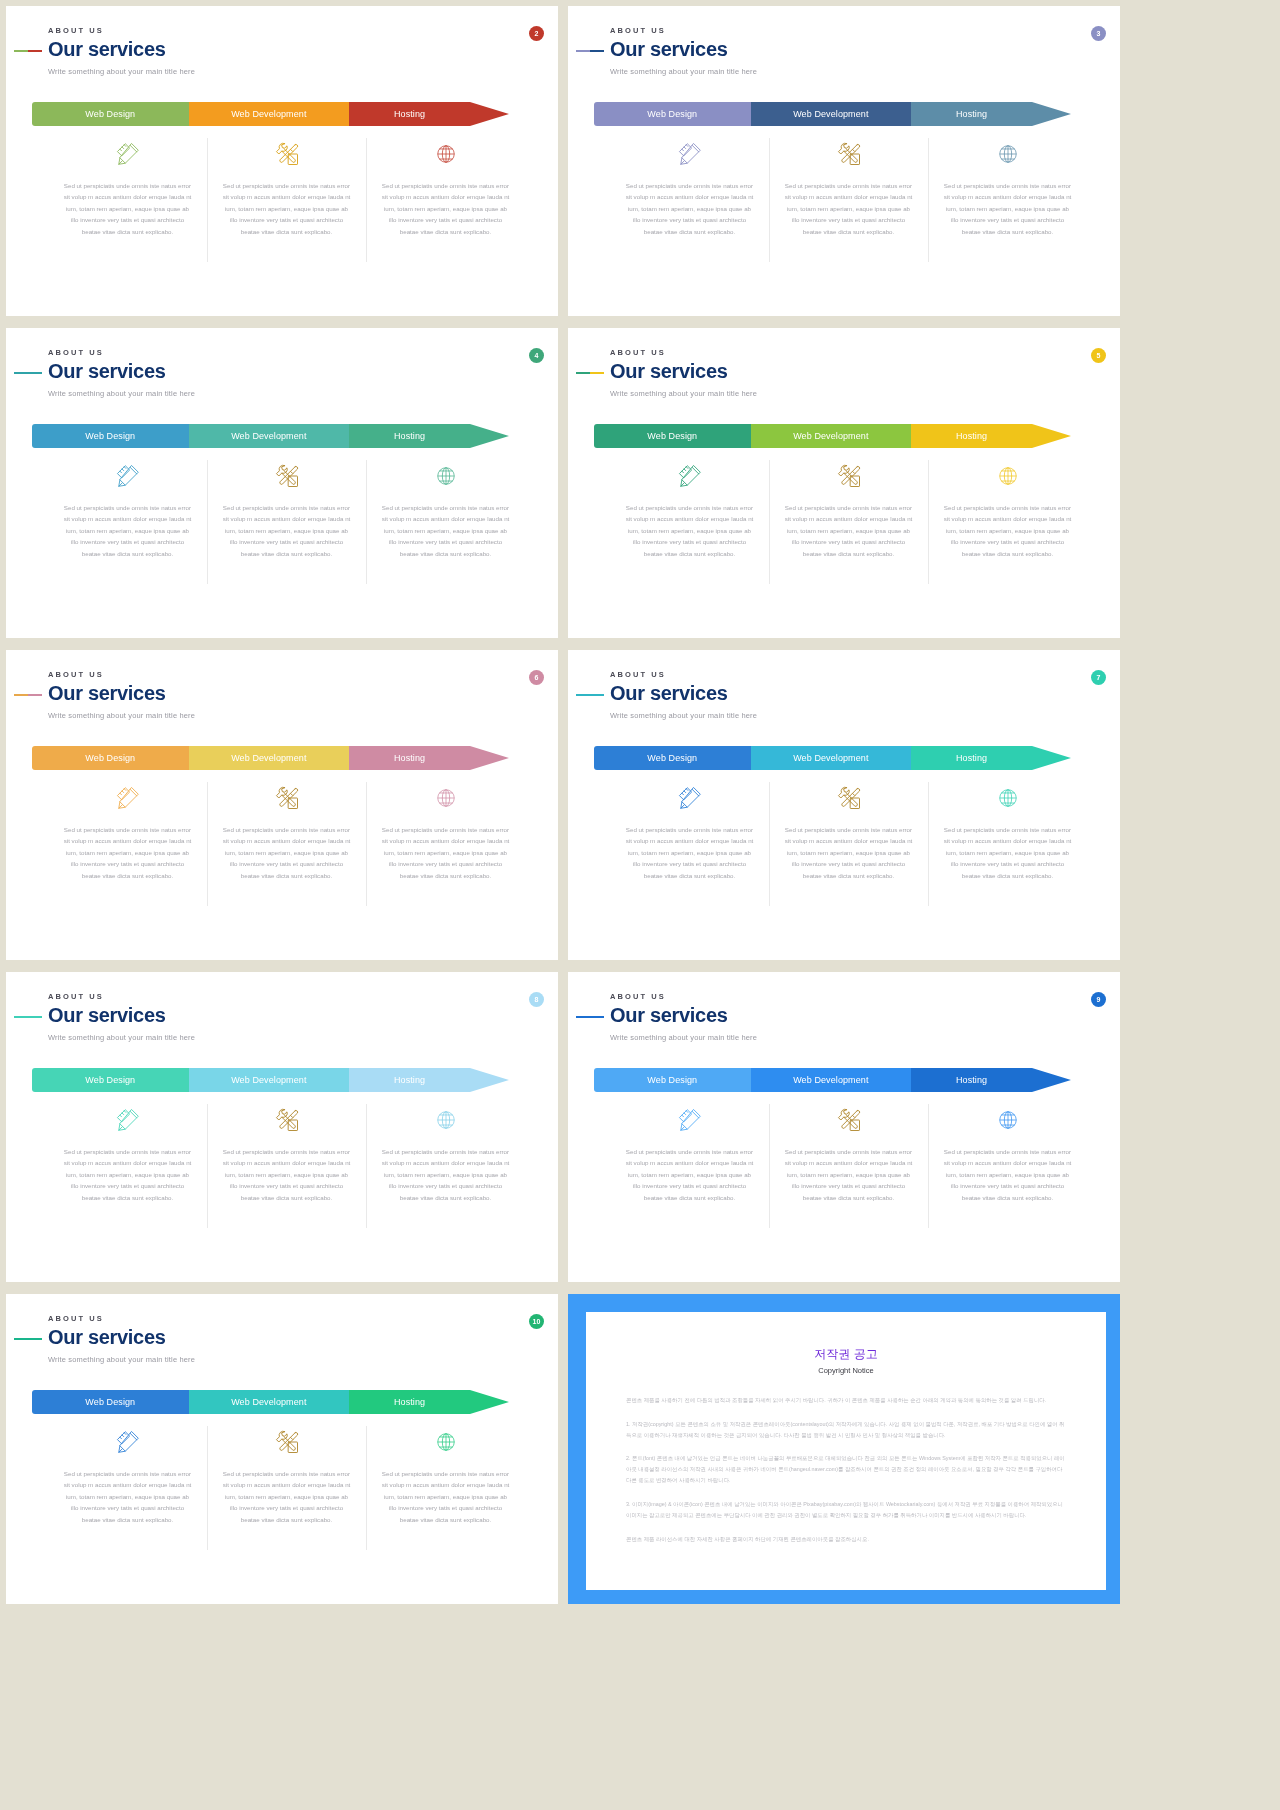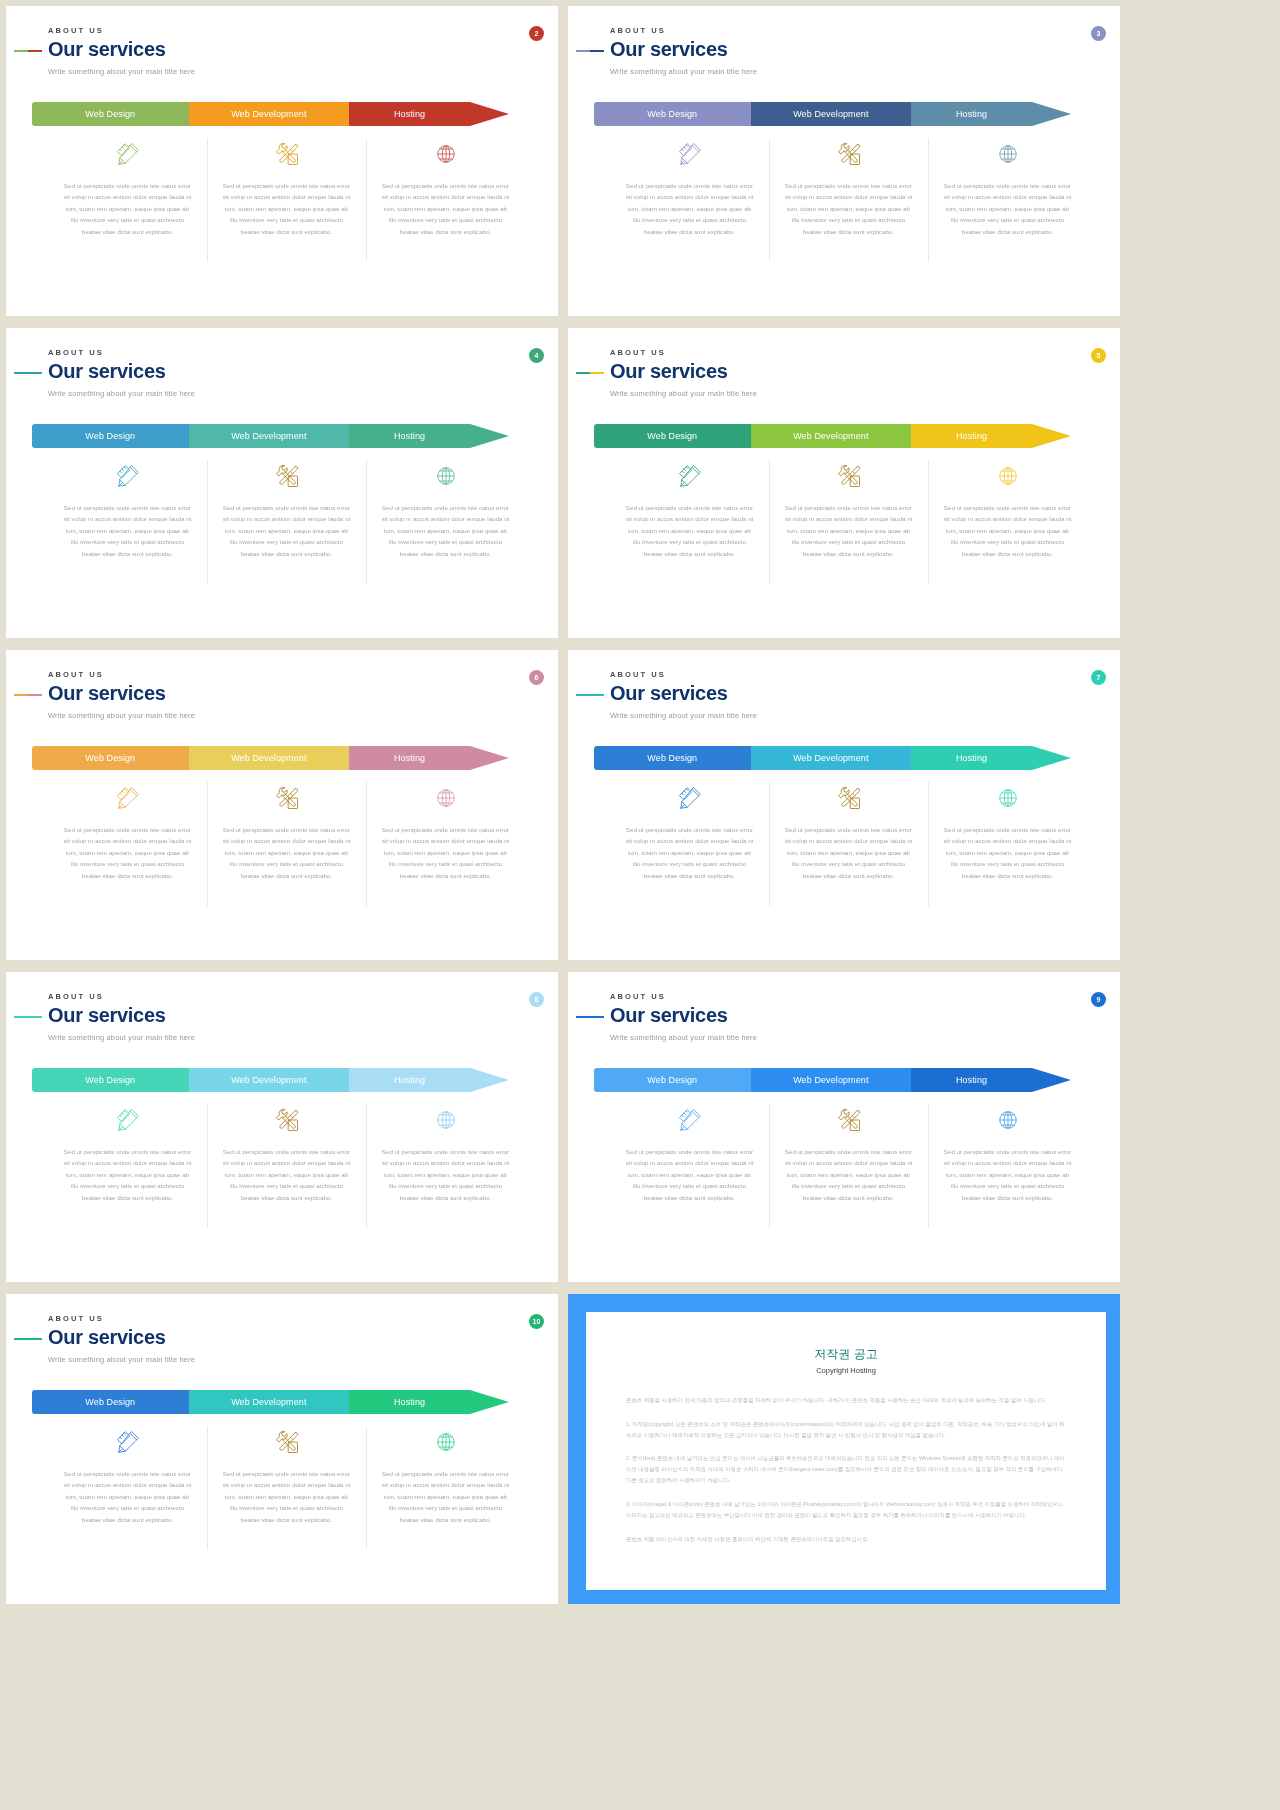--- a/index.html
+++ b/index.html
@@ -93,21 +93,21 @@
     margin-top: 6px; font-size: 6.2px; line-height: 1.85;
     color: #a7a7ad; text-align: center;
   }
 
   
   .cslide { background: #3d9bf7; padding: 18px 14px 14px 18px; }
   .cpaper {
     background: #fff; width: 100%; height: 100%;
     padding: 34px 40px; position: relative;
   }
-  .ctitle-ko { text-align: center; font-size: 12px; color: #0f766e; font-weight: 400; }
+  .ctitle-ko { text-align: center; font-size: 12px; color: #6d28d9; font-weight: 400; }
   .ctitle-en { text-align: center; font-size: 7.5px; color: #3a3a42; margin-top: 3px; }
   .cbody { margin-top: 20px; }
   .cpara { font-size: 5.4px; line-height: 2.0; color: #b9b9bf; margin-bottom: 13px; }
   .cfoot { font-size: 5.4px; line-height: 2.0; color: #b9b9bf; margin-top: 4px; }
 </style>
 </head>
 <body>
 
 <div class="grid">
 
@@ -656,21 +656,21 @@
     </svg>
           </div>
           <div class="body">Sed ut perspiciatis unde omnis iste natus error sit volup m accus antium dolor emque lauda nt ium, totam rem aperiam, eaque ipsa quae ab illo inventore very tatis et quasi architecto beatae vitae dicta sunt explicabo.</div>
         </div>
     </div>
   </div>
 
   <div class="slide cslide">
     <div class="cpaper">
       <div class="ctitle-ko">저작권 공고</div>
-      <div class="ctitle-en">Copyright Hosting</div>
+      <div class="ctitle-en">Copyright Notice</div>
       <div class="cbody">
         <div class="cpara">콘텐츠 제품을 사용하기 전에 다음의 법적과 조항들을 자세히 읽어 주시기 바랍니다. 귀하가 이 콘텐츠 제품을 사용하는 순간 아래의 계약과 동의에 동의하는 것을 알려 드립니다.</div>
         <div class="cpara">1. 저작권(copyright) 모든 콘텐츠의 소유 및 저작권은 콘텐츠레이아웃(contentslayout)의 저작자에게 있습니다. 사업 용제 없이 불법적 다운, 저작권료, 배포 기타 방법으로 타인에 열어 취득으로 이용하거나 재생자체적 이용하는 것은 금지되어 있습니다. 타사한 불법 행위 발견 시 민형사 민사 및 형사상의 책임을 받습니다.</div>
         <div class="cpara">2. 폰트(font) 콘텐츠 내에 남겨있는 언급 폰트는 네이버 나눔글꼴의 무료배포본으로 대체되었습니다 한글 외의 모든 폰트는 Windows System에 포함된 저작자 폰트로 적용되었으니 레이아웃 내용설정 라이선스의 저작권 사내의 사용은 귀하가 네이버 폰트(hangeul.naver.com)를 참조하시어 폰트의 권한 조건 정의 레이아웃 요소로서, 필요할 경우 각각 폰트를 구입하여다 다른 용도로 변경하여 사용하시기 바랍니다.</div>
         <div class="cpara">3. 이미지(image) &amp; 아이콘(icon) 콘텐츠 내에 남겨있는 이미지와 아이콘은 Pixabay(pixabay.com)와 웹사이트 Webstockarialy.com) 등에서 저작권 무료 지정물을 이용하여 제작되었으니 이미지는 참고로만 제공되고 콘텐츠에는 무단담시다 이에 관한 권리와 권한이 별도로 확인하지 필요할 경우 허가를 취득하거나 이미지를 반드시에 사용하시기 바랍니다.</div>
         <div class="cfoot">콘텐츠 제품 라이선스에 대한 자세한 사항은 홈페이지 하단에 기재된 콘텐츠레이아웃을 참조하십시오.</div>
       </div>
     </div>
   </div>
 

